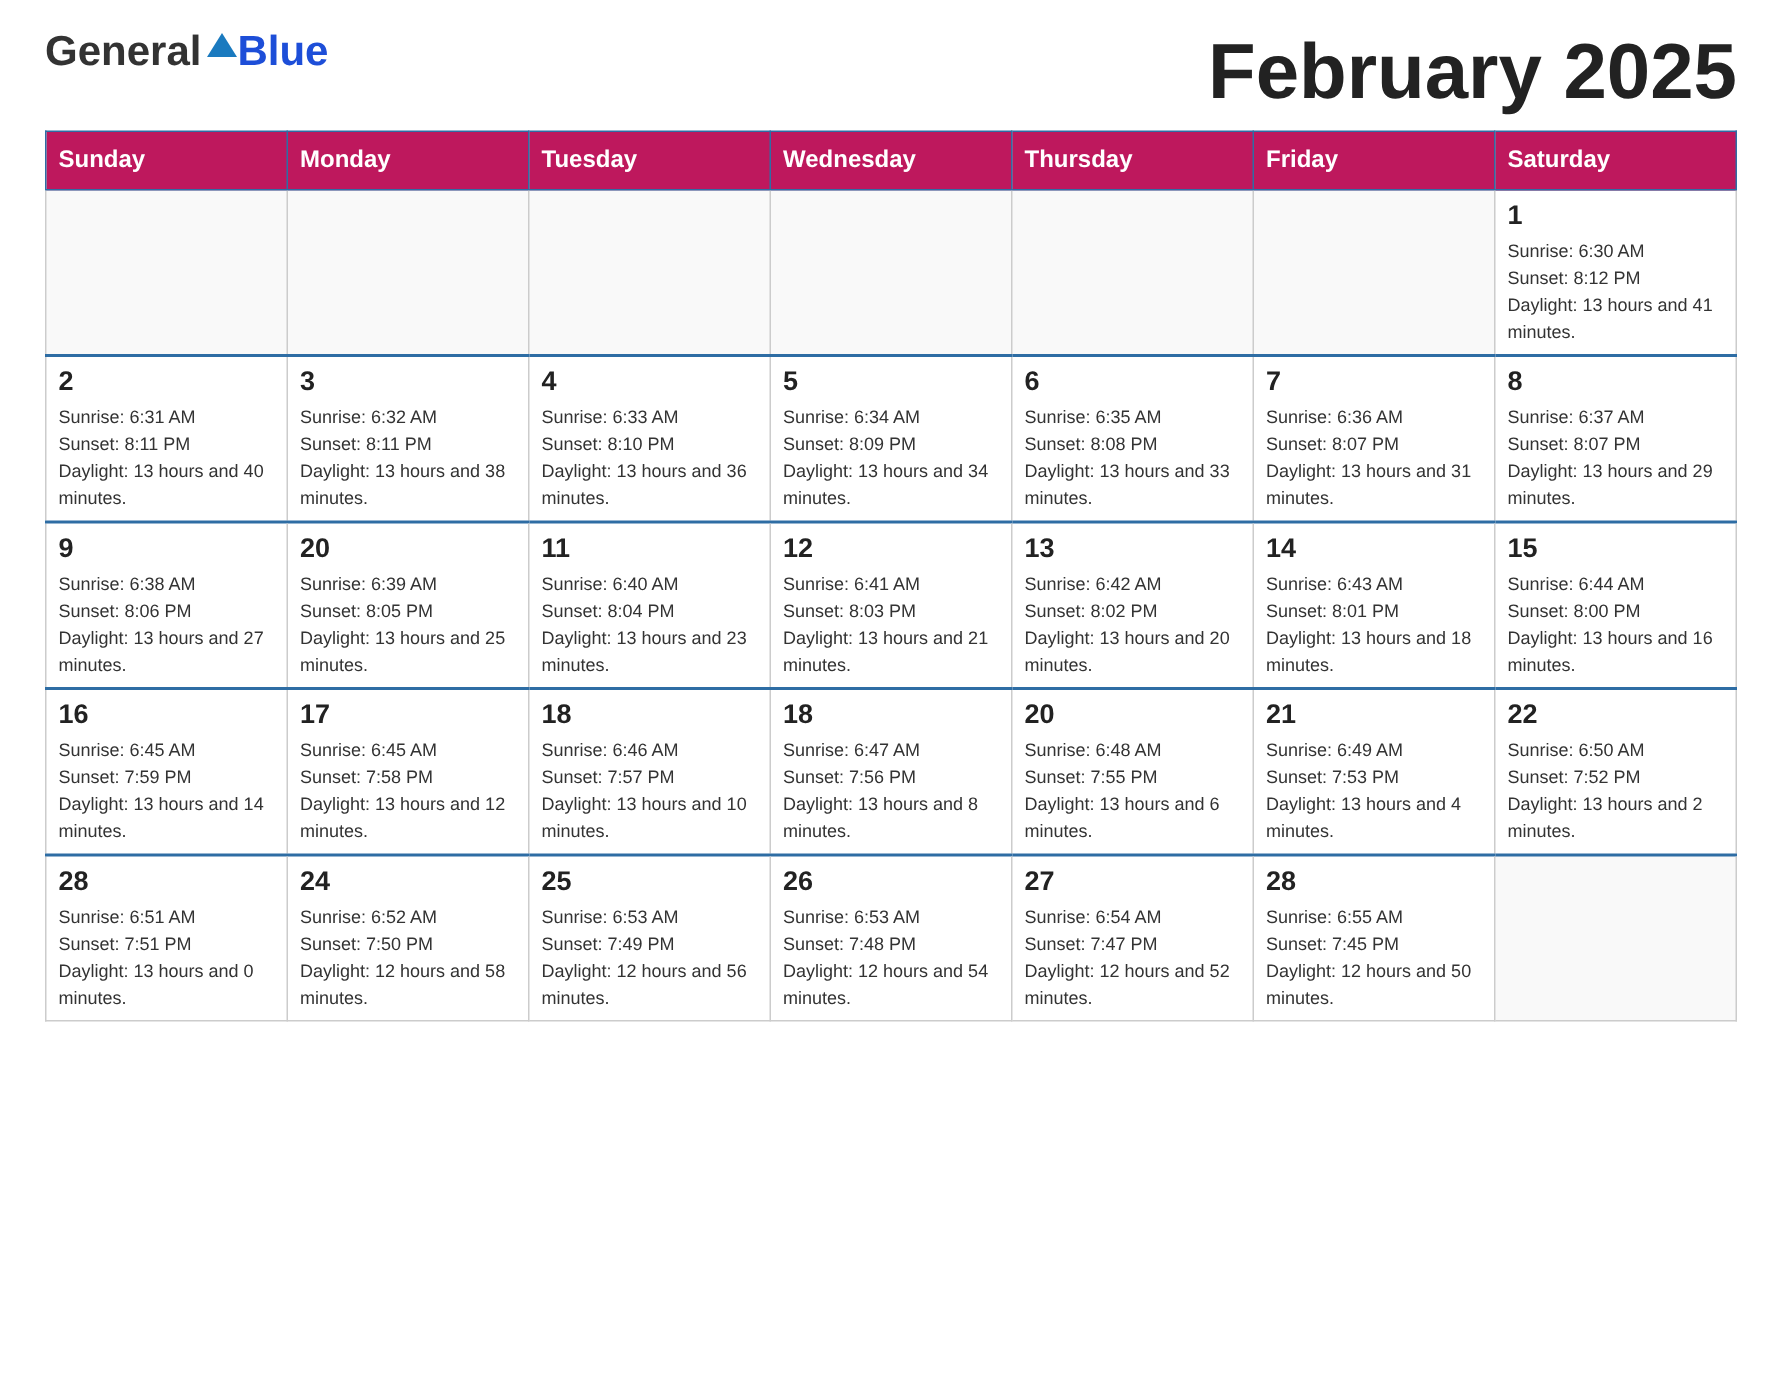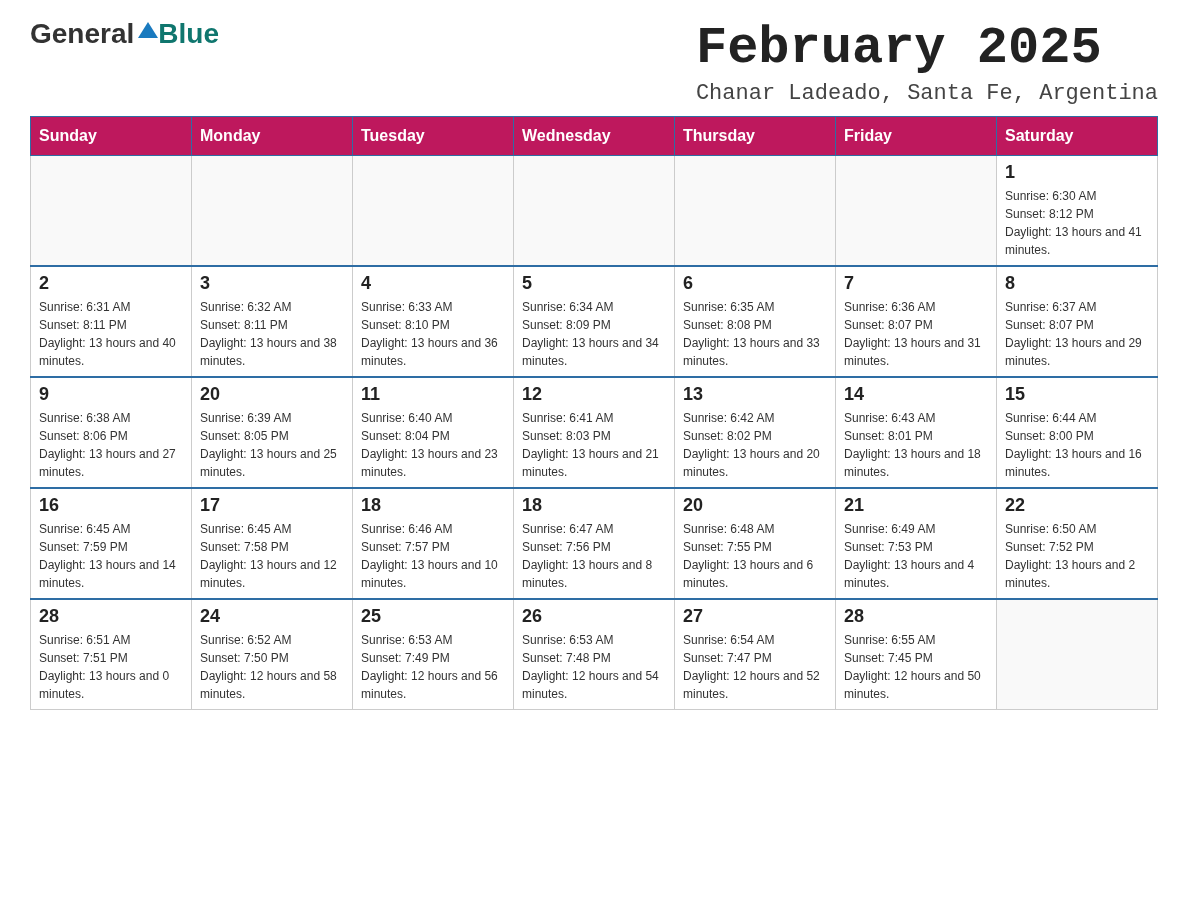--- a/index.html
+++ b/index.html
@@ -23,42 +23,41 @@
     }
     .logo-text-general {
       font-size: 28px;
       font-weight: bold;
       color: #333;
       line-height: 1;
     }
     .logo-text-blue {
       font-size: 28px;
       font-weight: bold;
-      color: #0f766e;
+      color: #1d4ed8;
       line-height: 1;
     }
     .logo-icon {
       display: inline-block;
       width: 0;
       height: 0;
       border-left: 10px solid transparent;
       border-right: 10px solid transparent;
       border-bottom: 16px solid #1a7abf;
       margin-left: 4px;
       vertical-align: middle;
       position: relative;
       top: -4px;
     }
     .logo-line {
       display: flex;
       align-items: center;
     }
     .title-area {
-      text-align: left;
-      font-family: Liberation Mono, monospace;
+      text-align: center;
     }
     .month-title {
       font-size: 52px;
       font-weight: bold;
       color: #222;
       line-height: 1.1;
     }
     .location-title {
       font-size: 22px;
       color: #444;
@@ -113,21 +112,20 @@
     <div class="logo-line">
       <span class="logo-text-general">General</span>
       <span class="logo-icon"></span>
     </div>
     <div>
       <span class="logo-text-blue">Blue</span>
     </div>
   </div>
   <div class="title-area">
     <div class="month-title">February 2025</div>
-    <div class="location-title">Chanar Ladeado, Santa Fe, Argentina</div>
   </div>
 </div>
 
 <table class="calendar-table">
   <thead>
     <tr>
       <th>Sunday</th>
       <th>Monday</th>
       <th>Tuesday</th>
       <th>Wednesday</th>

